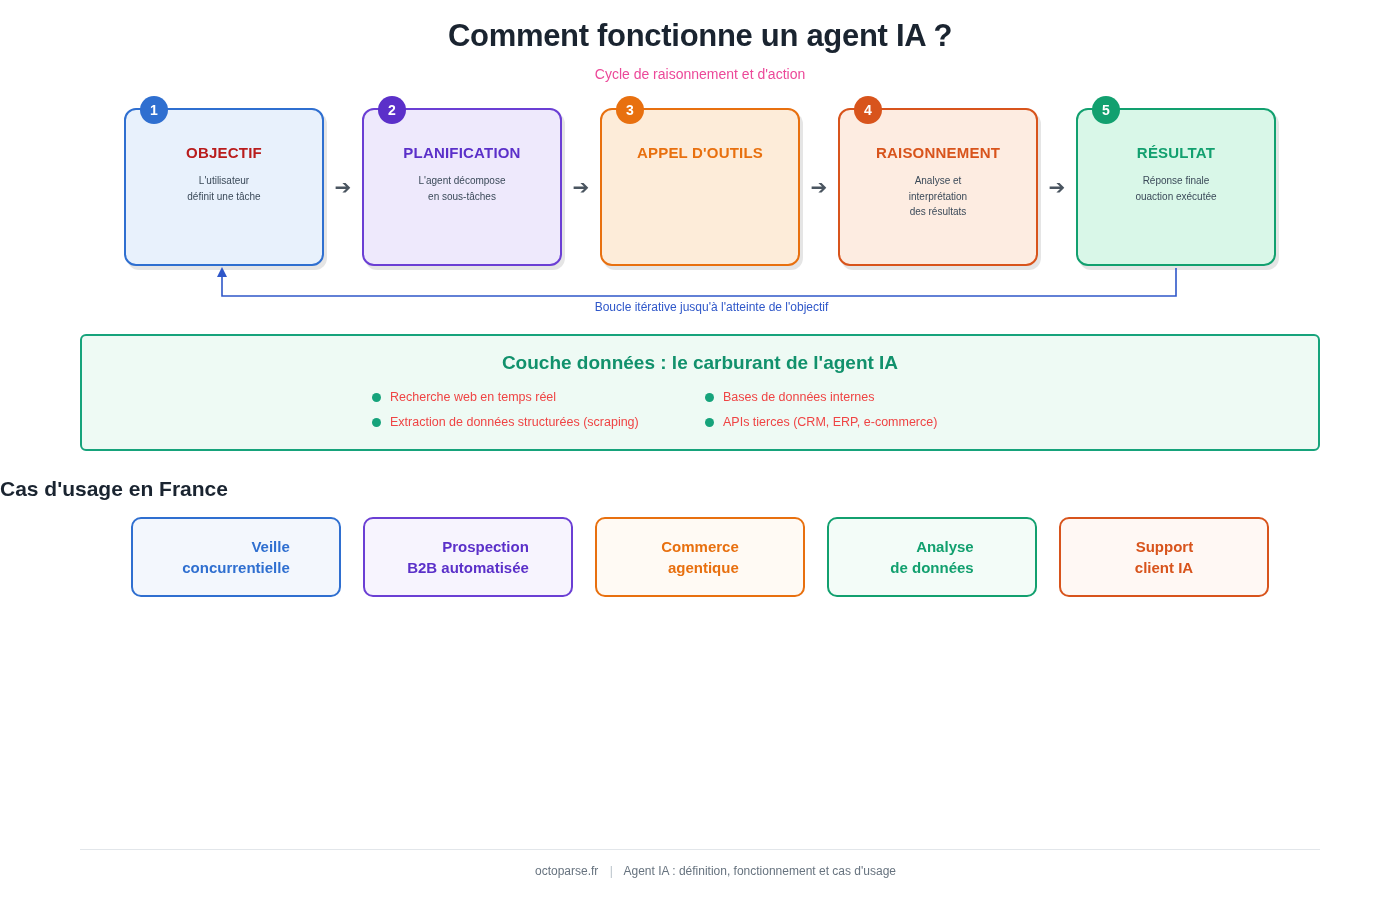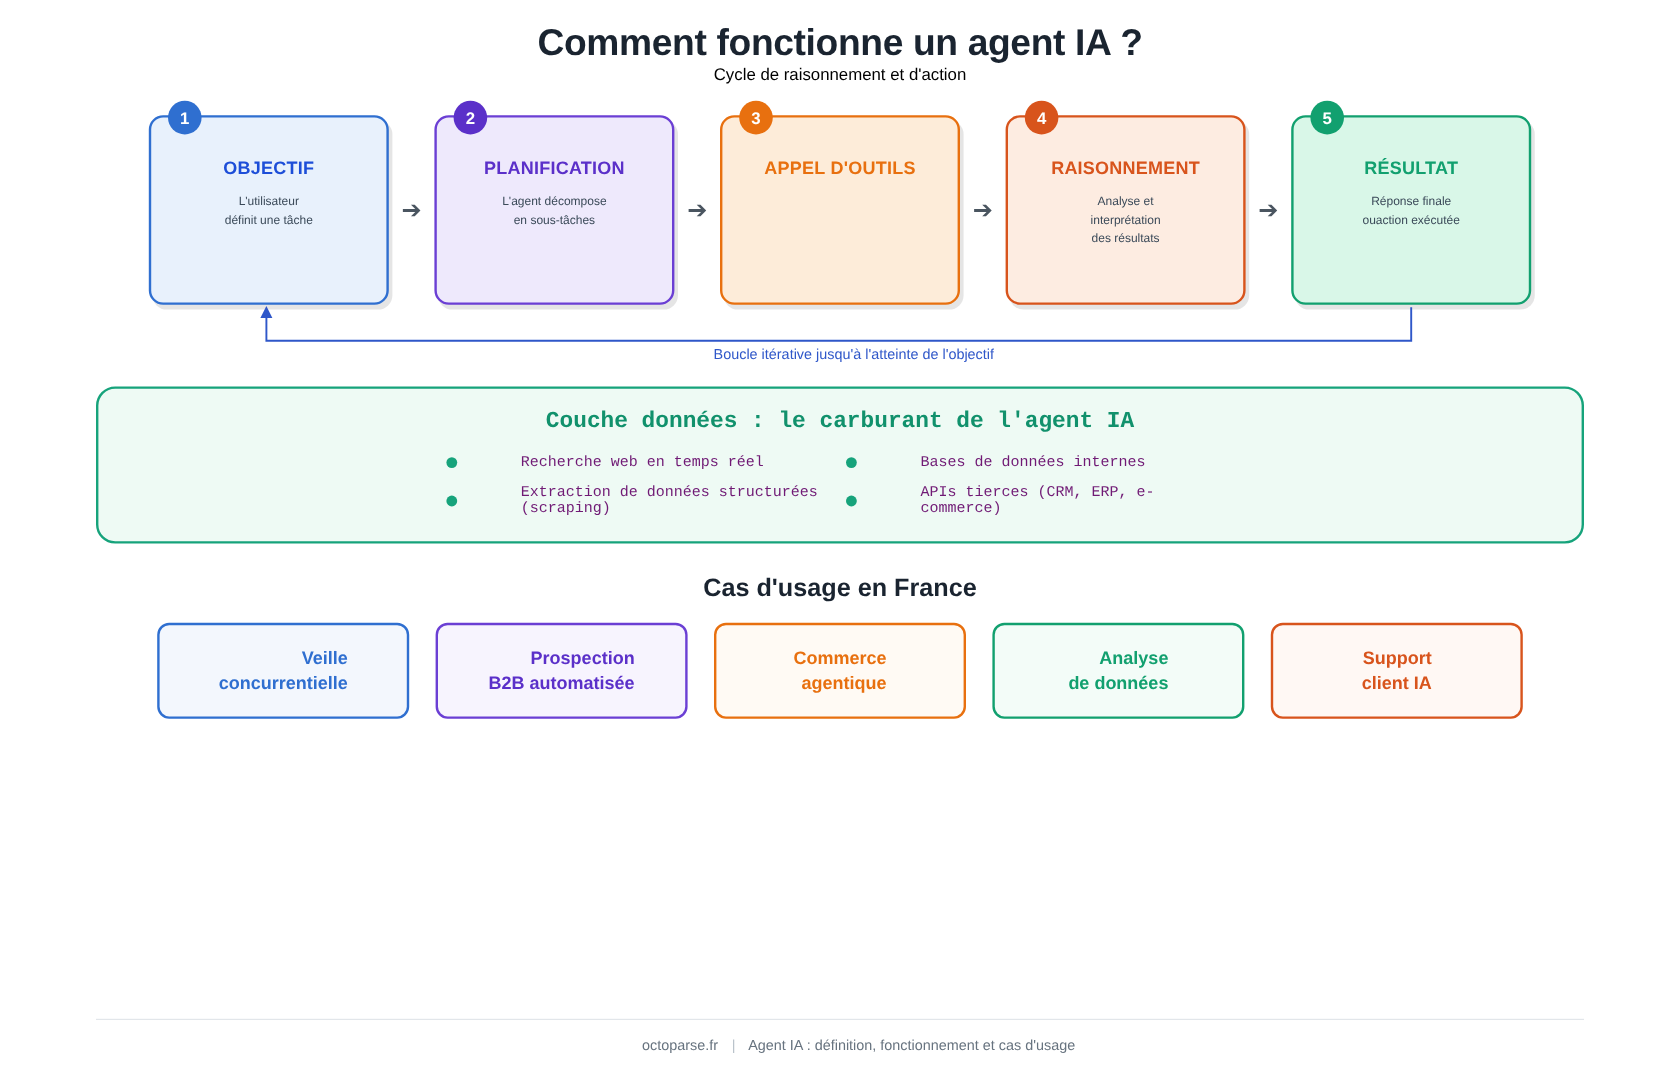--- a/index.html
+++ b/index.html
@@ -16,21 +16,22 @@
   .header { text-align: center; padding-top: 18px; }
   .title {
     font-size: 31px;
     font-weight: bold;
     color: #1a2430;
     letter-spacing: -0.3px;
     margin: 0;
   }
   .subtitle {
     font-size: 14px;
-    color: #000000;
+    color: #ec4899;
+    margin-top: 12px;
   }
 
   
   .flow {
     display: flex;
     align-items: flex-start;
     justify-content: center;
     margin-top: 26px;
     padding: 0 120px;
   }
@@ -89,57 +90,54 @@
     text-align: center;
     font-size: 12px;
     color: #2f57c9;
     padding-left: 23px;
   }
 
   
   .data-layer {
     margin: 10px 80px 0 80px;
     border: 2px solid #16a37b;
-    border-radius: 16px;
+    border-radius: 6px;
     background: #eefaf4;
     padding: 16px 20px 20px 20px;
-    font-family: Liberation Mono, monospace;
   }
   .data-title {
     text-align: center;
     font-size: 19px;
     font-weight: bold;
     color: #11916c;
     margin-bottom: 16px;
   }
   .data-grid {
     display: grid;
     grid-template-columns: 1fr 1fr;
     column-gap: 10px;
     row-gap: 11px;
     padding: 0 270px 0 270px;
   }
   .data-item {
     display: flex;
     align-items: center;
     font-size: 12.5px;
-    color: #701a75;
-    gap: 44px;
+    color: #ef4444;
   }
   .dot {
     width: 9px; height: 9px;
     border-radius: 50%;
     background: #16a37b;
     margin-right: 9px;
     flex: 0 0 9px;
   }
 
   
   .usecases-title {
-    text-align: center;
     font-size: 21px;
     font-weight: bold;
     color: #1a2430;
     margin-top: 26px;
   }
   .usecases {
     display: flex;
     justify-content: center;
     gap: 22px;
     margin-top: 16px;
@@ -185,21 +183,21 @@
 <div class="page">
 
   <div class="header">
     <h1 class="title">Comment fonctionne un agent IA ?</h1>
     <div class="subtitle">Cycle de raisonnement et d'action</div>
   </div>
 
   <div class="flow" id="flow-row">
       <div class="step" style="border-color: rgb(47, 111, 208); background: rgb(232, 241, 252);">
         <div class="step-badge" style="background: rgb(47, 111, 208);">1</div>
-        <div class="step-title" style="color: #1d4ed8;">OBJECTIF</div>
+        <div class="step-title" style="color: #b91c1c;">OBJECTIF</div>
         <div class="step-desc">L'utilisateur
 définit une tâche</div>
       </div>
       <div class="arrow">➔</div>
       <div class="step" style="border-color: rgb(107, 63, 212); background: rgb(238, 233, 252);">
         <div class="step-badge" style="background: rgb(91, 48, 201);">2</div>
         <div class="step-title" style="color: rgb(91, 48, 201);">PLANIFICATION</div>
         <div class="step-desc">L'agent décompose
 en sous-tâches</div>
       </div>

